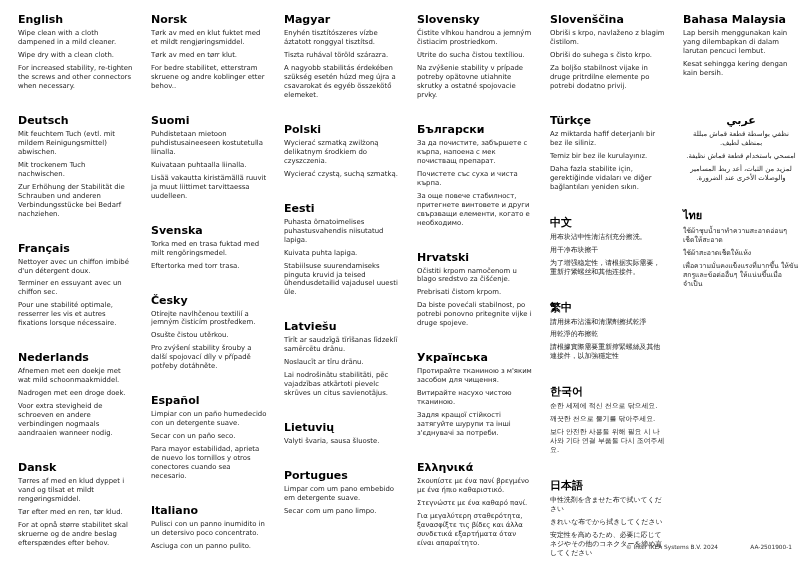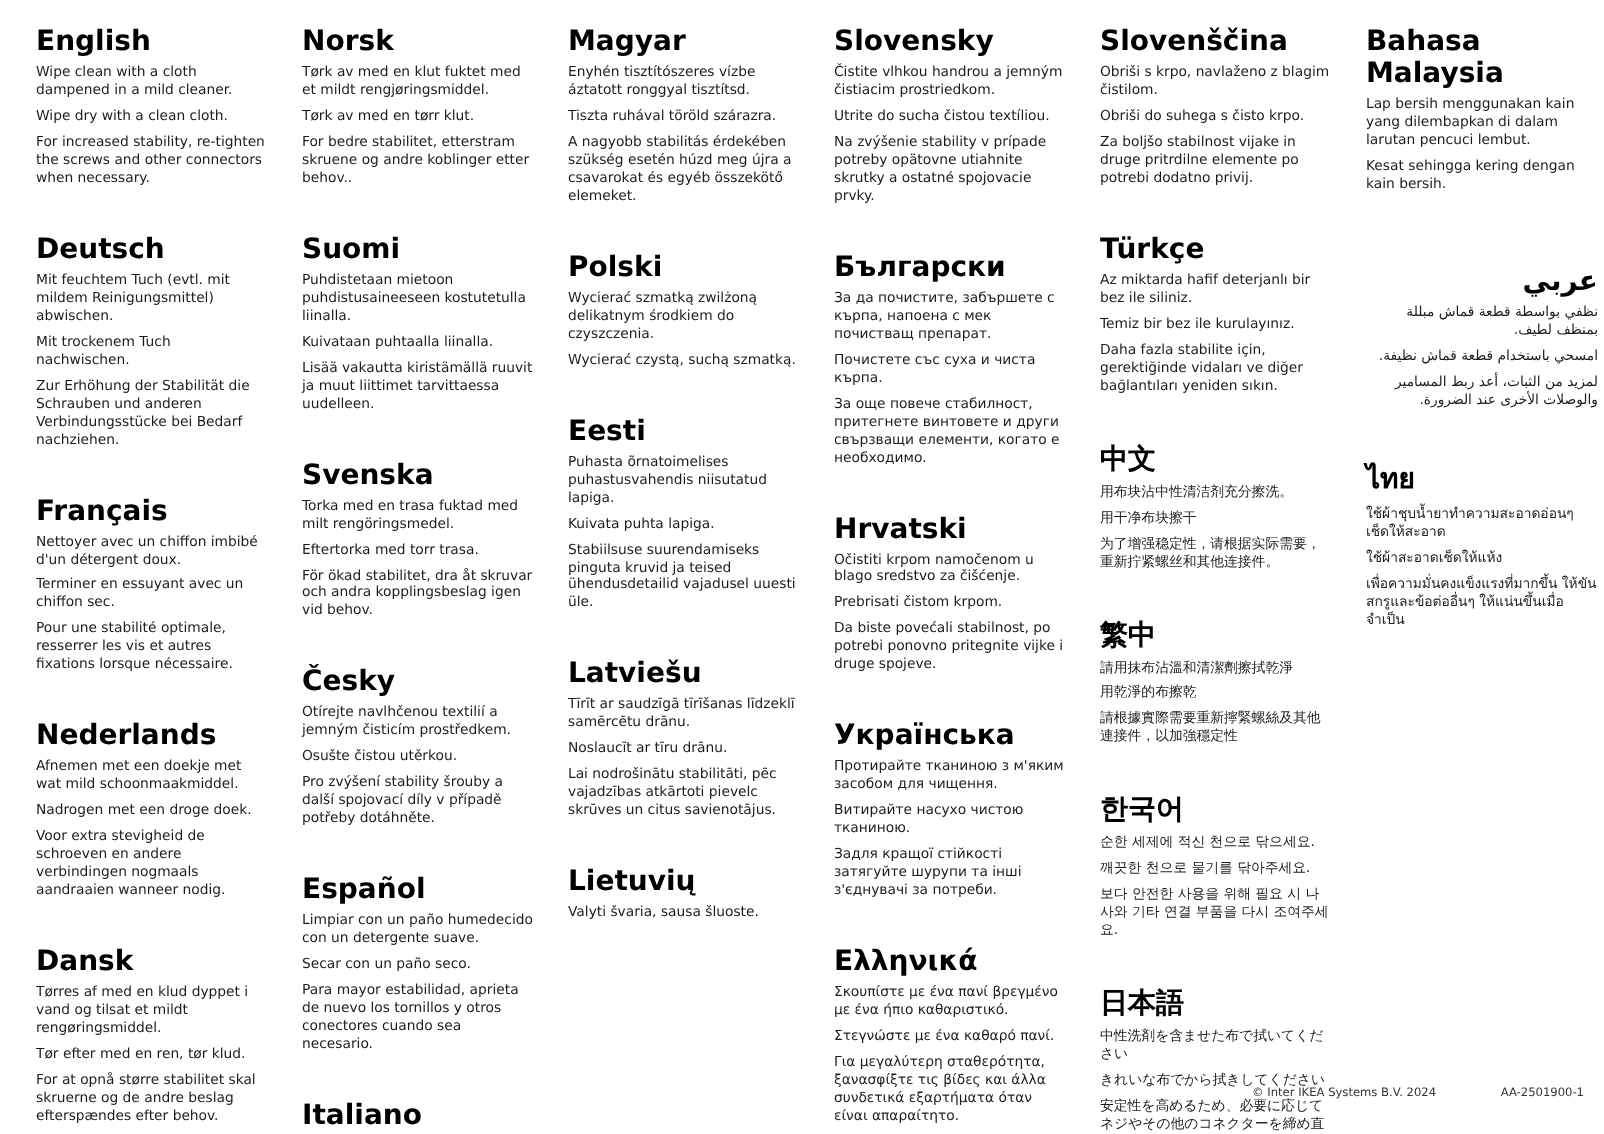--- a/index.html
+++ b/index.html
@@ -15,32 +15,32 @@
   }
   .columns {
     display: flex;
     padding: 13px 0 0 18px;
     gap: 17px;
   }
   .col { width: 116px; flex: 0 0 116px; }
   .section { margin-bottom: 23px; }
   .section h3 {
     margin: 0 0 3px 0;
-    font-size: 14px;
+    font-size: 11px;
     font-weight: bold;
     letter-spacing: 0;
     color: #000;
   }
   .section p {
     margin: 0 0 4px 0;
     font-size: 6.9px;
     line-height: 1.3;
     color: #1c1c1c;
   }
-  .section[dir="rtl"] { text-align: right; margin-top: 36px; }
+  .section[dir="rtl"] { text-align: center; margin-top: 36px; }
   .footer {
     position: absolute;
     top: 544px;
     left: 626px;
     width: 166px;
     display: flex;
     justify-content: space-between;
     font-size: 5.8px;
     color: #333;
   }
@@ -95,21 +95,20 @@
         <section class="section">
           <h3>Suomi</h3>
           <p>Puhdistetaan mietoon puhdistusaineeseen kostutetulla liinalla.</p>
           <p>Kuivataan puhtaalla liinalla.</p>
           <p>Lisää vakautta kiristämällä ruuvit ja muut liittimet tarvittaessa uudelleen.</p>
         </section>
         <section class="section">
           <h3>Svenska</h3>
           <p>Torka med en trasa fuktad med milt rengöringsmedel.</p>
           <p>Eftertorka med torr trasa.</p>
-          <p>För ökad stabilitet, dra åt skruvar och andra kopplingsbeslag igen vid behov.</p>
         </section>
         <section class="section">
           <h3>Česky</h3>
           <p>Otírejte navlhčenou textilií a jemným čisticím prostředkem.</p>
           <p>Osušte čistou utěrkou.</p>
           <p>Pro zvýšení stability šrouby a další spojovací díly v případě potřeby dotáhněte.</p>
         </section>
         <section class="section">
           <h3>Español</h3>
           <p>Limpiar con un paño humedecido con un detergente suave.</p>
@@ -142,20 +141,25 @@
         </section>
         <section class="section">
           <h3>Latviešu</h3>
           <p>Tīrīt ar saudzīgā tīrīšanas līdzeklī samērcētu drānu.</p>
           <p>Noslaucīt ar tīru drānu.</p>
           <p>Lai nodrošinātu stabilitāti, pēc vajadzības atkārtoti pievelc skrūves un citus savienotājus.</p>
         </section>
         <section class="section">
           <h3>Lietuvių</h3>
           <p>Valyti švaria, sausa šluoste.</p>
+        </section>
+        <section class="section">
+          <h3>Portugues</h3>
+          <p>Limpar com um pano embebido em detergente suave.</p>
+          <p>Secar com um pano limpo.</p>
         </section>
       </div>
       <div class="col">
         <section class="section">
           <h3>Slovensky</h3>
           <p>Čistite vlhkou handrou a jemným čistiacim prostriedkom.</p>
           <p>Utrite do sucha čistou textíliou.</p>
           <p>Na zvýšenie stability v prípade potreby opätovne utiahnite skrutky a ostatné spojovacie prvky.</p>
         </section>
         <section class="section">

